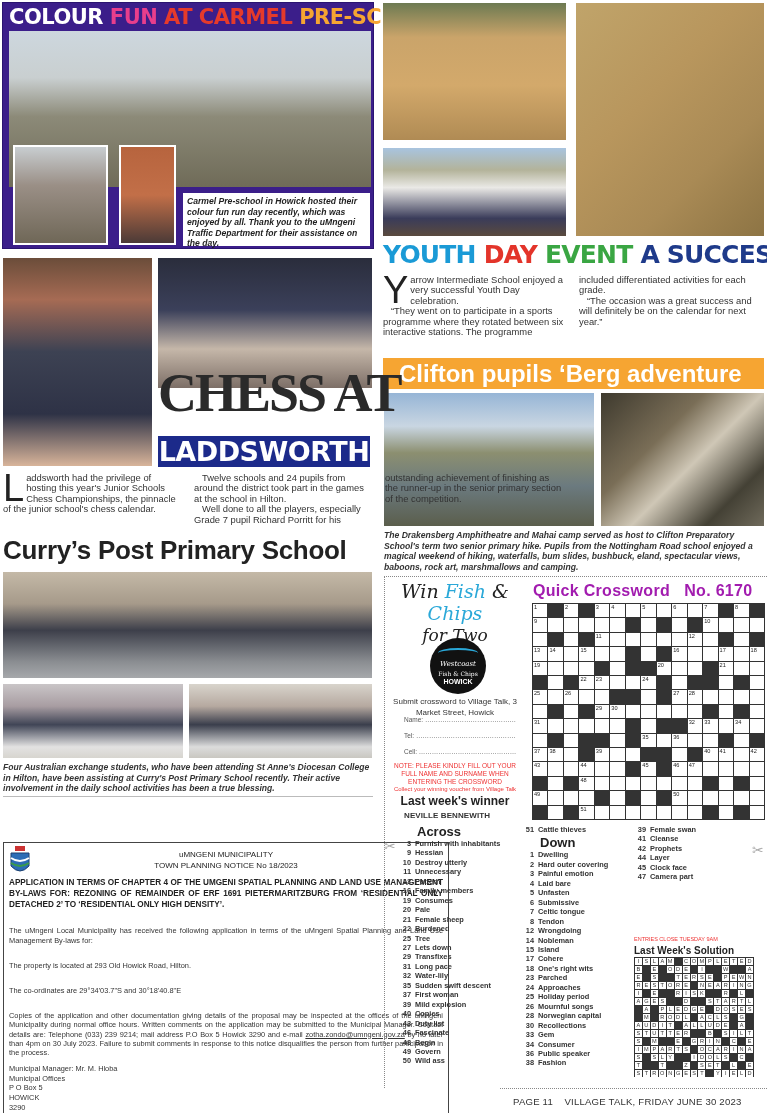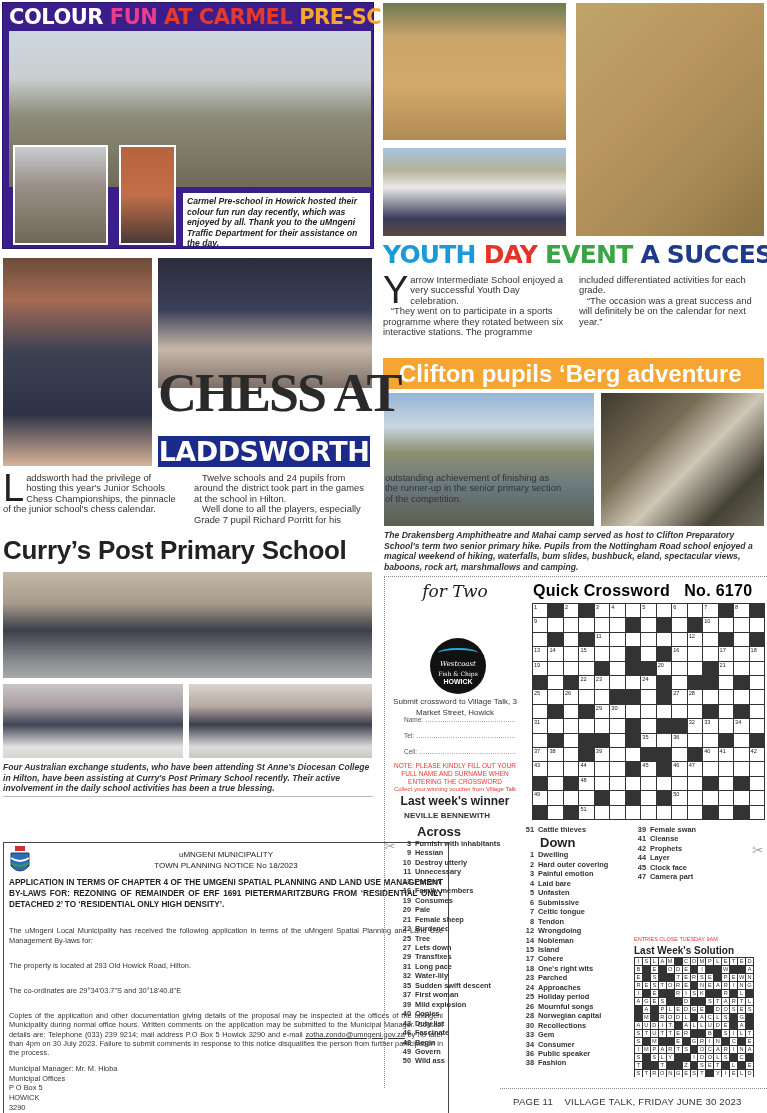--- a/index.html
+++ b/index.html
@@ -60,21 +60,21 @@
 .logo .w{font-family:"DejaVu Serif",serif;font-style:italic;font-size:7px;position:absolute;top:22px;width:100%}
 .logo .f{font-family:"DejaVu Serif",serif;font-size:6px;position:absolute;top:32px;width:100%}
 .logo .h{font-weight:bold;font-size:7px;position:absolute;top:40px;width:100%}
 .logo .wave{position:absolute;left:8px;top:10px;width:40px;height:10px;border-top:2px solid #2aa8d8;border-radius:50%}
 .submit{left:388px;top:697px;width:134px;text-align:center;font-size:8px;line-height:10.5px;color:#333}
 .field{left:404px;width:112px;font-size:6.5px;color:#555;white-space:nowrap;overflow:hidden}
 .note{left:388px;top:762px;width:134px;text-align:center;font-size:6.5px;line-height:8.2px;color:#e33}
 .collect{left:388px;top:786px;width:134px;text-align:center;font-size:6px;color:#e33}
 .lww{left:388px;top:794px;width:134px;text-align:center;font-size:12px;font-weight:bold;color:#222}
 .winner{left:404px;top:811px;font-size:8px;font-weight:bold;color:#333;letter-spacing:0.1px}
-.cw-title{left:533px;top:582px;font-weight:bold;font-size:16px;color:#000000;white-space:nowrap;letter-spacing:0.3px}
+.cw-title{left:533px;top:582px;font-weight:bold;font-size:16px;color:#a21caf;white-space:nowrap;letter-spacing:0.3px}
 .grid{left:532px;top:603px;width:233px;height:217px;display:grid;grid-template-columns:repeat(15,1fr);grid-template-rows:repeat(15,1fr);border:1px solid #333;background:#333;gap:1px}
 .cell{background:#fff;position:relative}
 .cell.b{background:#333}
 .cell .n{position:absolute;left:1px;top:0;font-size:5.6px;line-height:6px;color:#222}
 .clue-h{font-weight:bold;font-size:13px;color:#222;line-height:14px}
 .clues{font-family:"Liberation Sans",sans-serif;font-weight:bold;font-size:7.4px;line-height:9.45px;color:#333;font-stretch:condensed}
 .clues .row{white-space:nowrap;display:flex}
 .clues .num{width:14px;text-align:right;margin-right:4px;flex:none}
 .across{left:397px;top:825px;width:125px}
 .col2{left:520px;top:825px;width:110px}
@@ -150,20 +150,21 @@
     <div>Municipal Manager: Mr. M. Hloba</div>
     <div>Municipal Offices</div>
     <div>P O Box 5</div>
     <div>HOWICK</div>
     <div>3290</div>
   </div>
 </div>
 
 <div class="abs cw-box"></div>
 <div class="abs win">
+  <div class="win-line1"><span>Win</span> <span class="blue">Fish</span> <span>&amp;</span> <span class="blue">Chips</span></div>
   <div class="win-line2">for Two</div>
 </div>
 <div class="abs logo">
   <div class="wave"></div>
   <div class="w">Westcoast</div>
   <div class="f">Fish &amp; Chips</div>
   <div class="h">HOWICK</div>
 </div>
 <div class="abs submit">Submit crossword to Village Talk, 3 Market Street, Howick</div>
 <div class="abs field" style="top:716px">Name: ……………………………………………</div>

